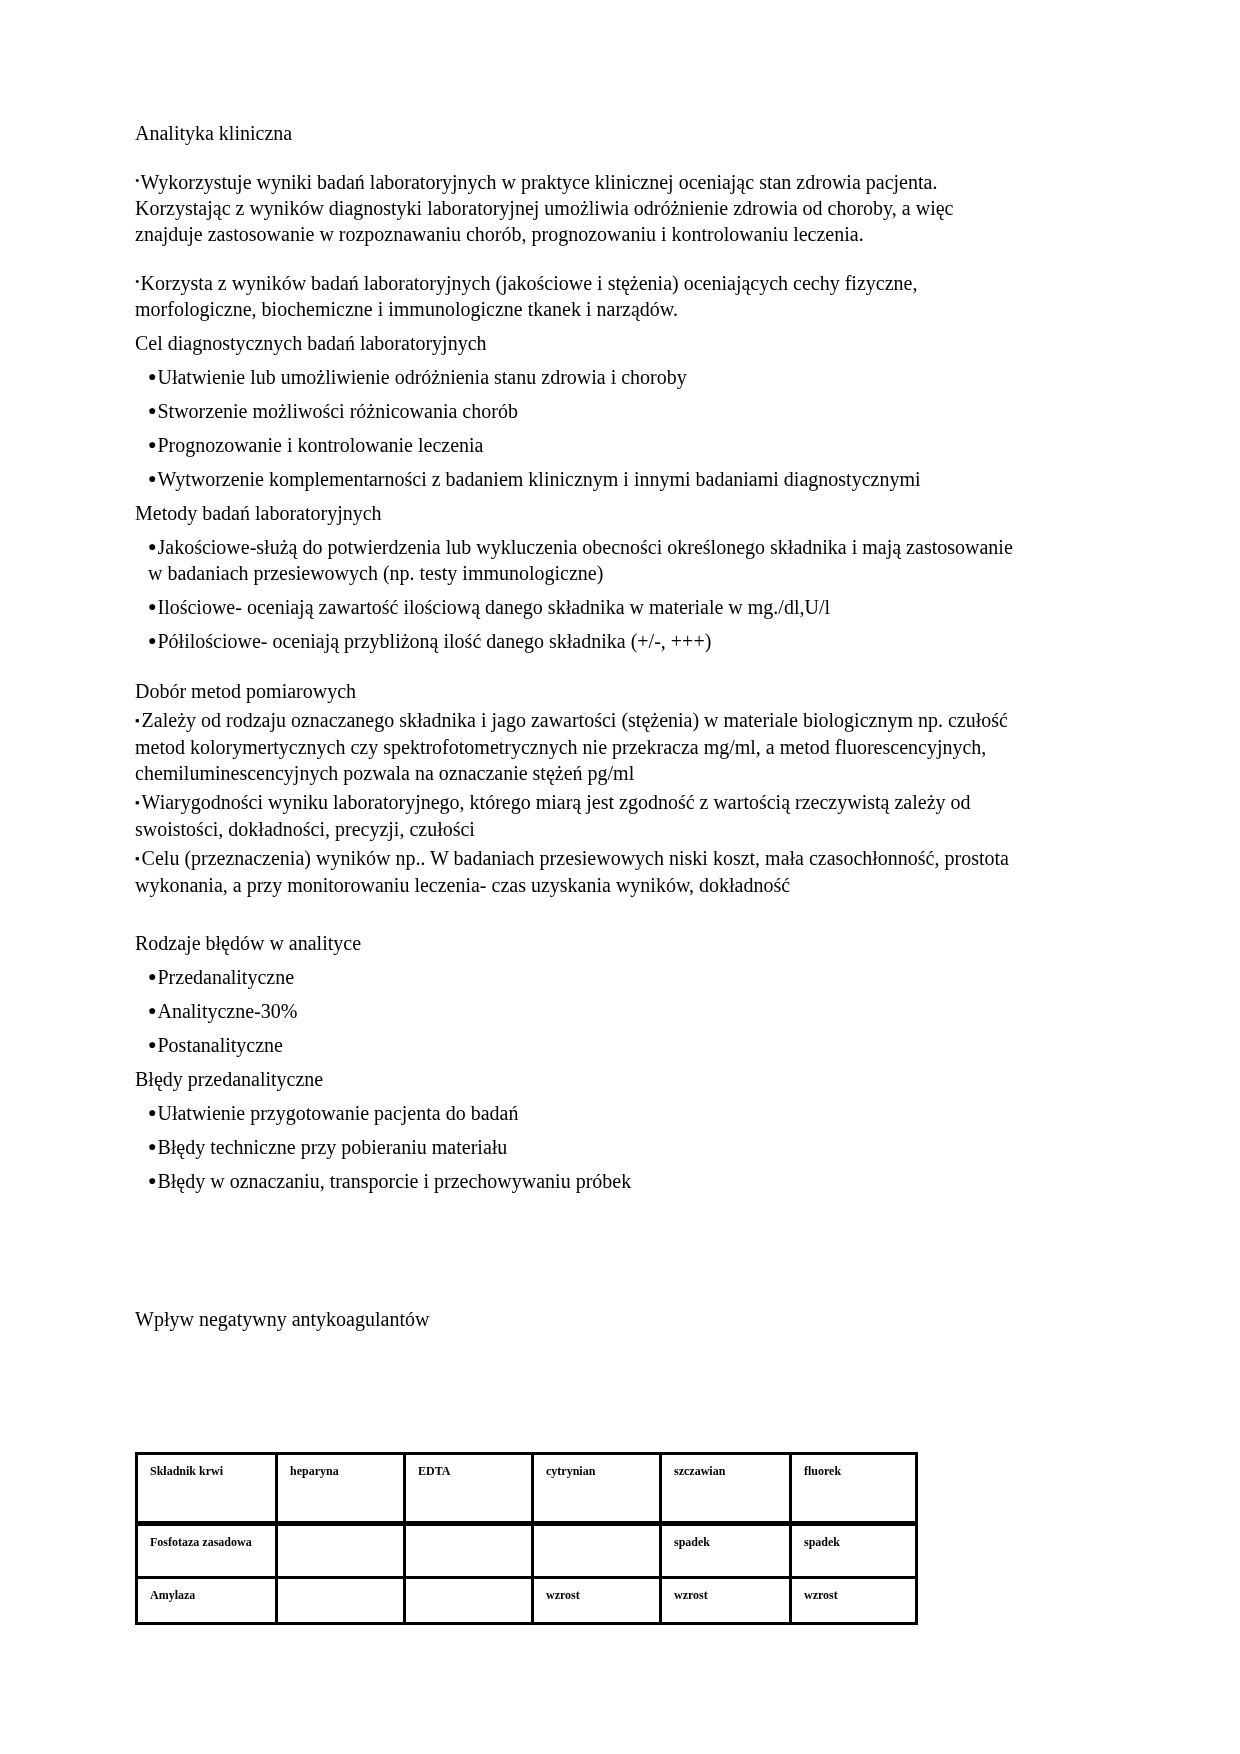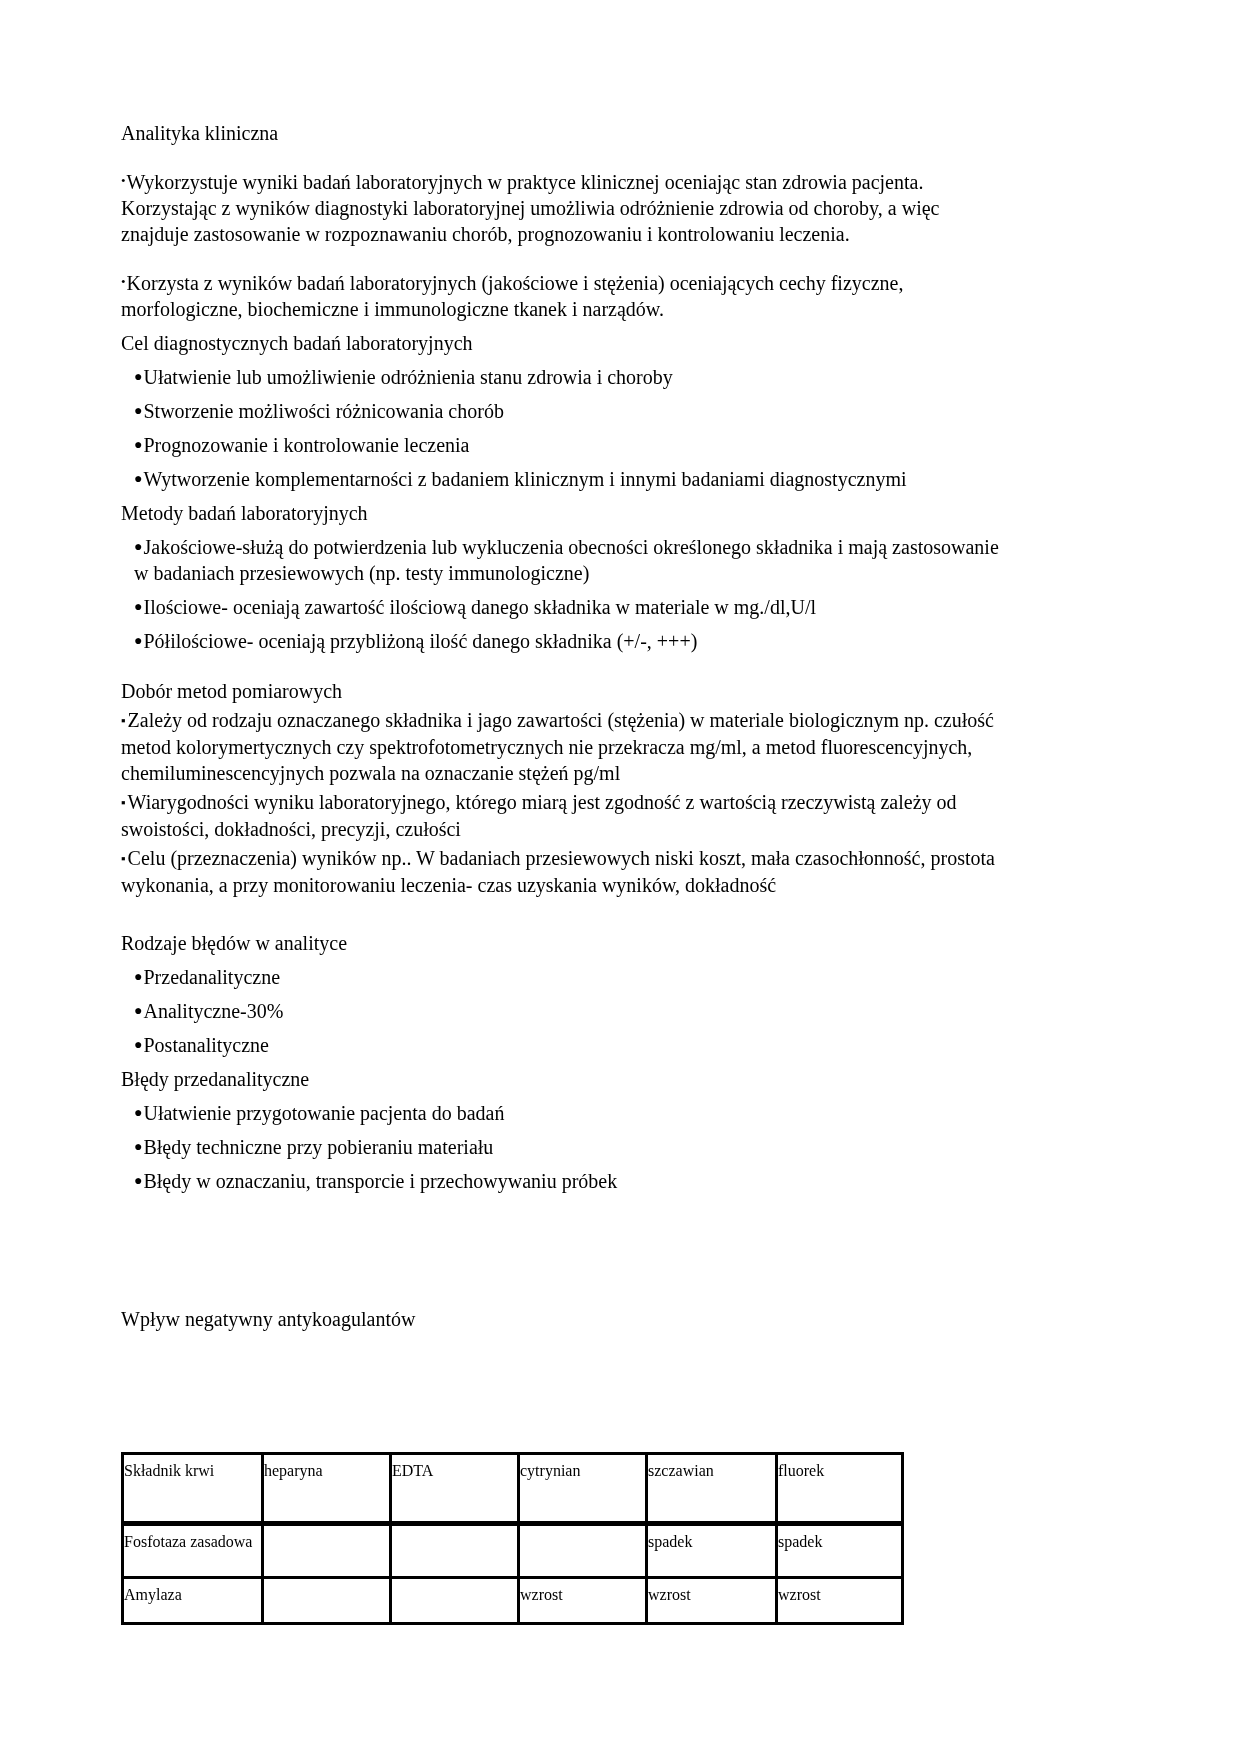--- a/index.html
+++ b/index.html
@@ -6,21 +6,21 @@
   .page {
     position:relative;
     width:1240px; height:1754px;
     background:#ffffff;
     color:#000000;
     font-family:"Liberation Serif","DejaVu Serif",serif;
     font-size:20px; line-height:26px;
     overflow:hidden;
   }
   .content {
-    position:absolute; left:121px; top:120px; width:890px;
+    position:absolute; left:135px; top:120px; width:890px;
   }
   p { margin:0; }
   .h          { margin-top:0; }
   .para       { margin-top:22px; }      
   .li         { margin-top:8px;margin-left:13px; }      
   .sq         { margin-top:3px; }      
   .tight      { margin-top:8px; }        
   .gap-md     { margin-top:24px; }
   .gap-lg     { margin-top:32px; }
   .gap-xl     { margin-top:112px; }
@@ -29,25 +29,25 @@
   .blt-lg { font-size:14px; vertical-align:3px; margin-right:1px; }
   .blt-sq { font-size:13px; vertical-align:2px; margin-right:2px; }
 
   table.tbl {
     border-collapse:collapse;
     margin-top:120px;
     table-layout:fixed;
   }
   .tbl th, .tbl td {
     border:3px solid #000000;
-    font-weight:normal;
+    font-weight:bold;
     text-align:left;
     vertical-align:top;
-    padding:3px 4px 0 0;
-    font-size:16px; line-height:26px;
+    padding:3px 4px 0 12px;
+    font-size:12px; line-height:26px;
     overflow:hidden;
   }
   .tbl thead th { border-bottom:5px solid #000000; }
   .tbl thead tr { height:70px; }
   .tbl tbody tr.r2l { height:54px; }
   .tbl tbody tr.r1l { height:46px; }
 </style>
 </head>
 <body>
 

